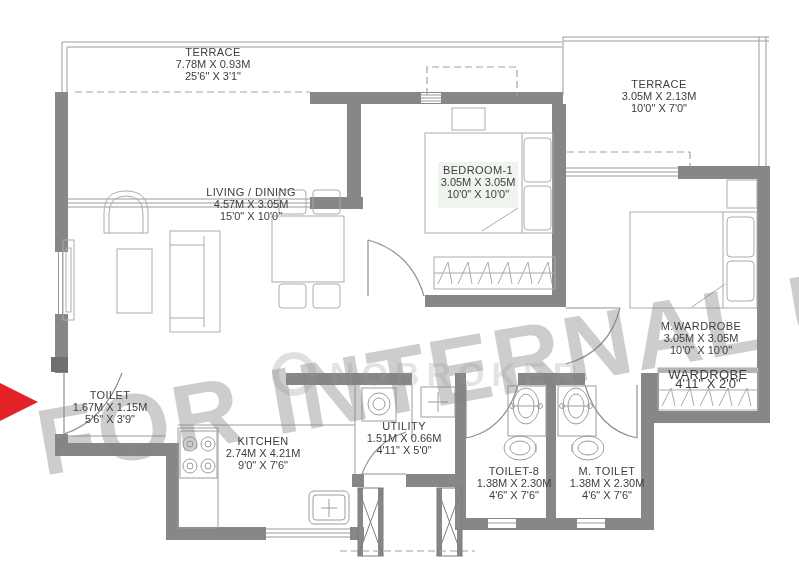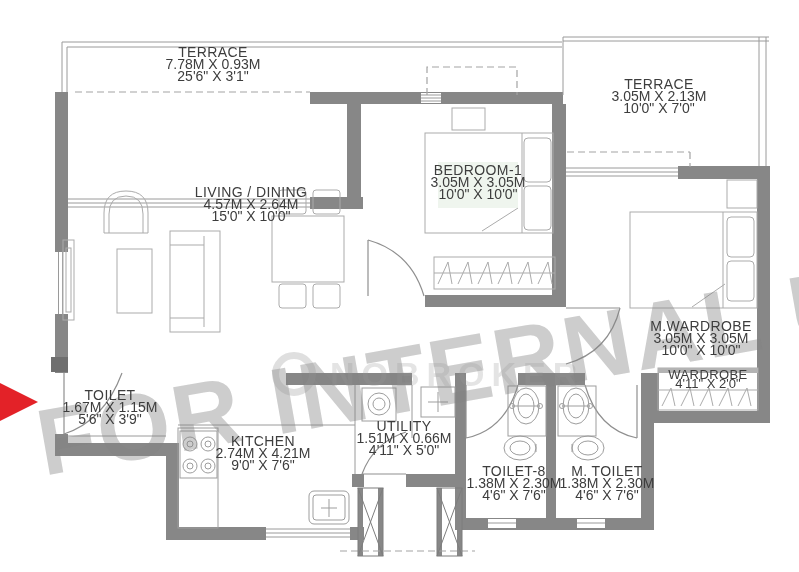--- a/index.html
+++ b/index.html
@@ -9,21 +9,21 @@
   .watermark{position:absolute;left:30px;top:398px;z-index:2;white-space:nowrap;
              font-weight:700;font-size:94px;line-height:1;letter-spacing:3px;
              color:rgba(130,130,130,0.40);transform:rotate(-10deg);transform-origin:0 0;
              pointer-events:none;}
   .brandmark{position:absolute;left:272px;top:352px;z-index:2;display:flex;align-items:center;
              gap:14px;pointer-events:none;}
   .bm-ring{width:44px;height:44px;border-radius:50%;border:7px solid rgba(150,150,150,0.30);
            box-sizing:border-box;display:inline-block;}
   .bm-text{font-weight:700;font-size:34px;letter-spacing:7px;color:rgba(150,150,150,0.26);}
   .lbl{position:absolute;z-index:3;transform:translateX(-50%);text-align:center;
-       color:#3d3d3d;font-size:14px;line-height:12px;white-space:nowrap;}
+       color:#3d3d3d;font-size:11px;line-height:12px;white-space:nowrap;}
   .lbl .l1{letter-spacing:.4px;}
   .lbl.small{font-size:13px;line-height:8.5px;}
   .arrow{position:absolute;left:0;top:383px;width:0;height:0;z-index:4;
          border-top:19px solid transparent;border-bottom:19px solid transparent;
          border-left:38px solid #e32228;}
 </style>
 </head>
 <body>
 
 <div class="stage">
@@ -250,21 +250,21 @@
     <span class="bm-text">NOBROKER</span>
   </div>
 
   <div class="lbl" style="left:213px;top:46px">
     <div class="l1">TERRACE</div>
     <div class="l2">7.78M X 0.93M</div>
     <div class="l2">25'6" X 3'1"</div>
   </div>
   <div class="lbl" style="left:251px;top:186px">
     <div class="l1">LIVING / DINING</div>
-    <div class="l2">4.57M X 2.64M</div>
+    <div class="l2">4.57M X 3.05M</div>
     <div class="l2">15'0" X 10'0"</div>
   </div>
   <div class="lbl" style="left:478px;top:164px">
     <div class="l1">BEDROOM-1</div>
     <div class="l2">3.05M X 3.05M</div>
     <div class="l2">10'0" X 10'0"</div>
   </div>
   <div class="lbl" style="left:659px;top:78px">
     <div class="l1">TERRACE</div>
     <div class="l2">3.05M X 2.13M</div>

